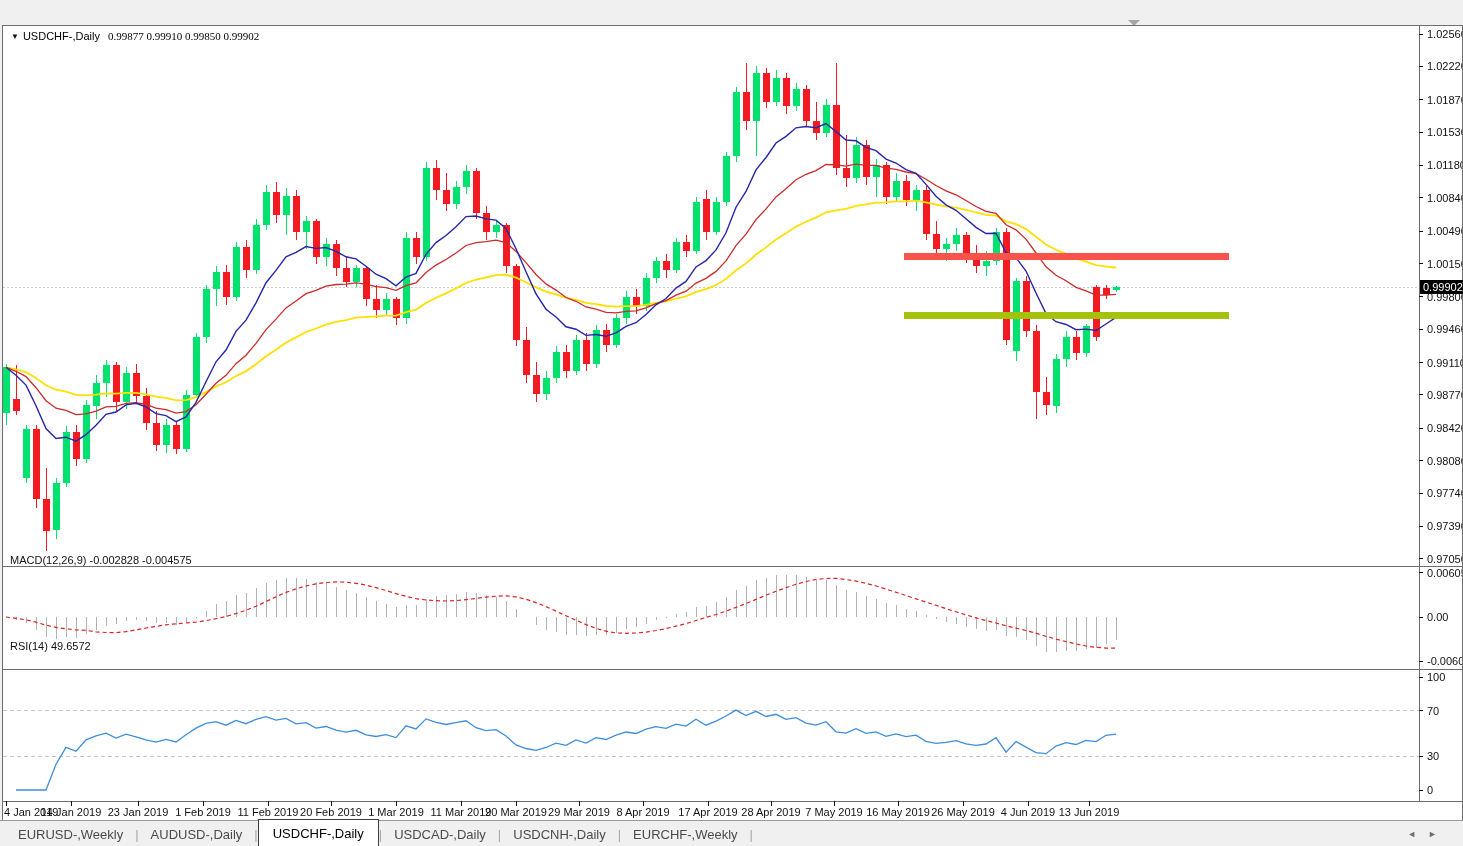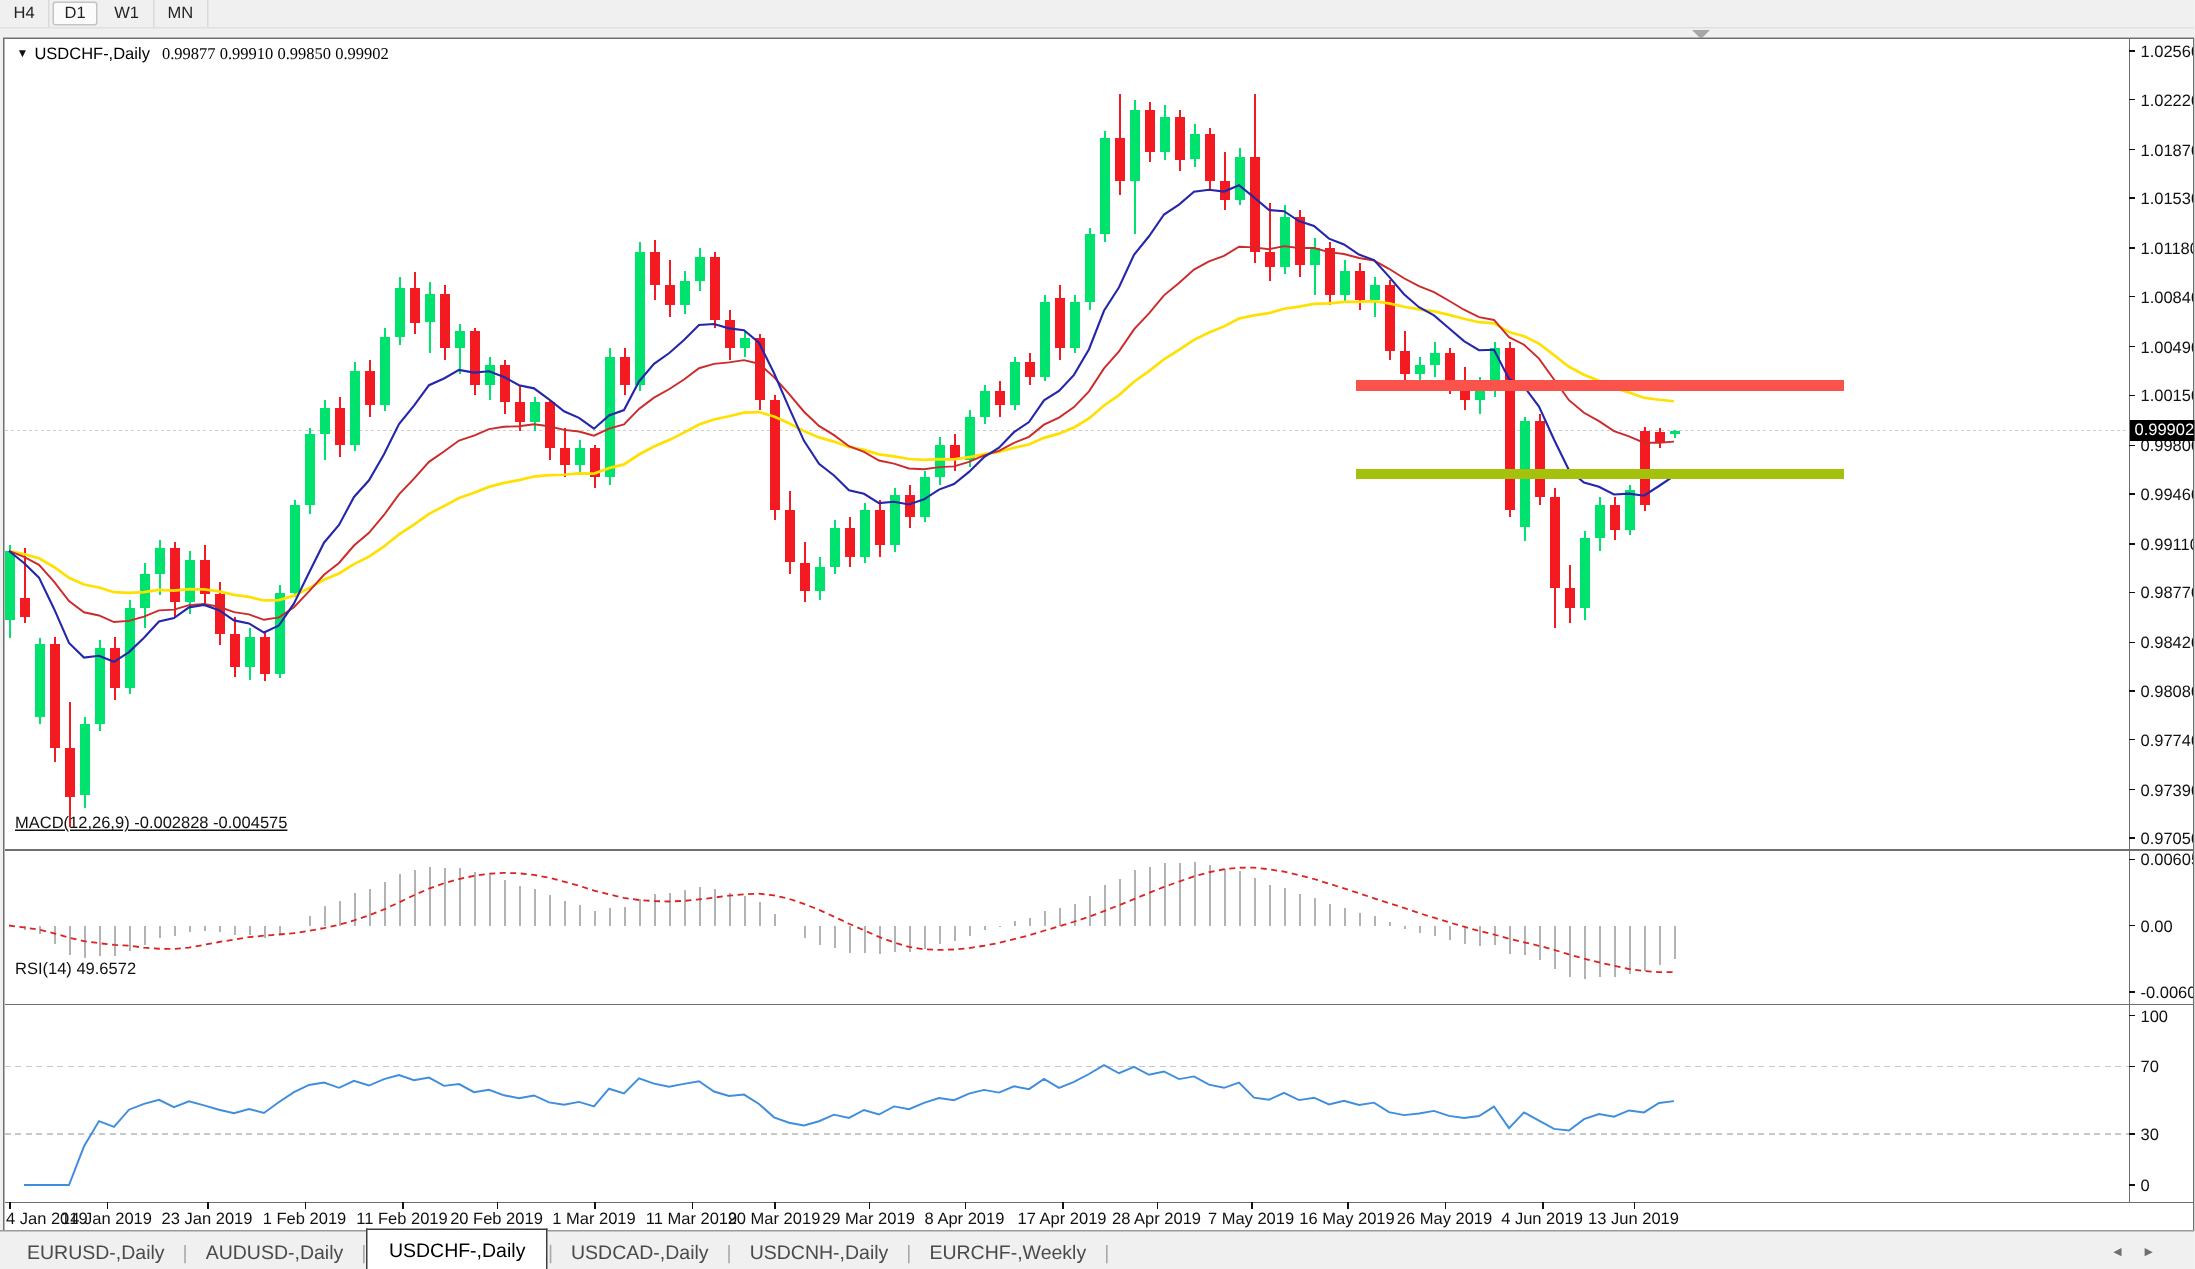--- a/index.html
+++ b/index.html
@@ -15,46 +15,40 @@
   .shift-marker{position:absolute;left:1128px;top:20px;width:0;height:0;
     border-left:6px solid transparent;border-right:6px solid transparent;border-top:6px solid #a6a6a6;}
   
   .window{position:absolute;left:2px;top:25px;width:1459px;height:794px;background:#fff;
     border:1px solid #6e6e6e;box-sizing:content-box;}
   .window svg{position:absolute;left:0;top:0;}
   .sym-label{position:absolute;left:8px;top:4px;font-size:11px;color:#000;white-space:nowrap;}
   .sym-label .tri{font-size:8px;color:#111;margin-right:4px;vertical-align:1px;}
   .sym-label .vals{margin-left:8px;font-family:Liberation Serif, serif;}
   .ind-label{position:absolute;left:7px;font-size:11px;color:#111;white-space:nowrap;}
-  .ind-label.macd{top:517px;text-decoration:underline;}
+  .ind-label.macd{top:528px;}
   .ind-label.rsi{top:614px;}
   .price-box{position:absolute;left:1417px;top:254px;width:42px;height:14px;background:#000;
     color:#fff;font-size:11px;line-height:14px;padding-left:3px;}
   
   .tabbar{position:absolute;left:0;top:820px;width:1463px;height:26px;background:#f0f0f0;
     border-top:1px solid #9a9a9a;display:flex;align-items:center;}
   .tabs{display:flex;align-items:center;height:100%;padding-left:6px;}
   .tab{font-size:13px;color:#4a4a4a;padding:0 12px;height:100%;display:flex;align-items:center;}
   .tab.active{background:#fff;border:1px solid #3c3c3c;border-bottom:none;color:#000;
     margin-top:-3px;height:27px;padding:0 14px;}
   .tab-sep{color:#a8a8a8;font-size:13px;}
   .tab-arrows{position:absolute;right:26px;top:0;height:100%;display:flex;align-items:center;gap:12px;}
   .tab-arrows span{font-size:9px;color:#6f6f6f;cursor:default;}
 </style>
 </head>
 <body>
 
 <div class="screen">
 
-  <div class="toolbar">
-      <div class="tf-btn">H4</div>
-      <div class="tf-btn active">D1</div>
-      <div class="tf-btn">W1</div>
-      <div class="tf-btn">MN</div>
-    </div>
 
   <div class="shift-marker"></div>
 
   <div class="window">
     <svg id="chart-svg" width="1459" height="794">
         <line x1="0" y1="261.14285714285757" x2="1416" y2="261.14285714285757" stroke="#cdcdcd" stroke-width="1" stroke-dasharray="2 2" shape-rendering="crispEdges"></line>
         <line x1="3.5" y1="337.5" x2="3.5" y2="399.4" stroke="#00e26e" stroke-width="1" shape-rendering="crispEdges"></line>
         <rect x="0" y="341.3" width="7" height="45.7" fill="#00e26e" shape-rendering="crispEdges"></rect>
         <line x1="13.5" y1="339.4" x2="13.5" y2="389.0" stroke="#f31a22" stroke-width="1" shape-rendering="crispEdges"></line>
         <rect x="10" y="372.8" width="7" height="12.4" fill="#f31a22" shape-rendering="crispEdges"></rect>
@@ -492,21 +486,21 @@
     <div class="sym-label"><span class="tri">▼</span><span>USDCHF-,Daily</span><span class="vals">0.99877 0.99910 0.99850 0.99902</span></div>
 
     <div class="ind-label macd">MACD(12,26,9) -0.002828 -0.004575</div>
     <div class="ind-label rsi">RSI(14) 49.6572</div>
 
     <div class="price-box">0.99902</div>
   </div>
 
   <div class="tabbar">
     <div class="tabs">
-        <div class="tab">EURUSD-,Daily</div>
+        <div class="tab">EURUSD-,Weekly</div>
         <span class="tab-sep">|</span>
         <div class="tab">AUDUSD-,Daily</div>
         <span class="tab-sep">|</span>
         <div class="tab active">USDCHF-,Daily</div>
         <span class="tab-sep">|</span>
         <div class="tab">USDCAD-,Daily</div>
         <span class="tab-sep">|</span>
         <div class="tab">USDCNH-,Daily</div>
         <span class="tab-sep">|</span>
         <div class="tab">EURCHF-,Weekly</div>

